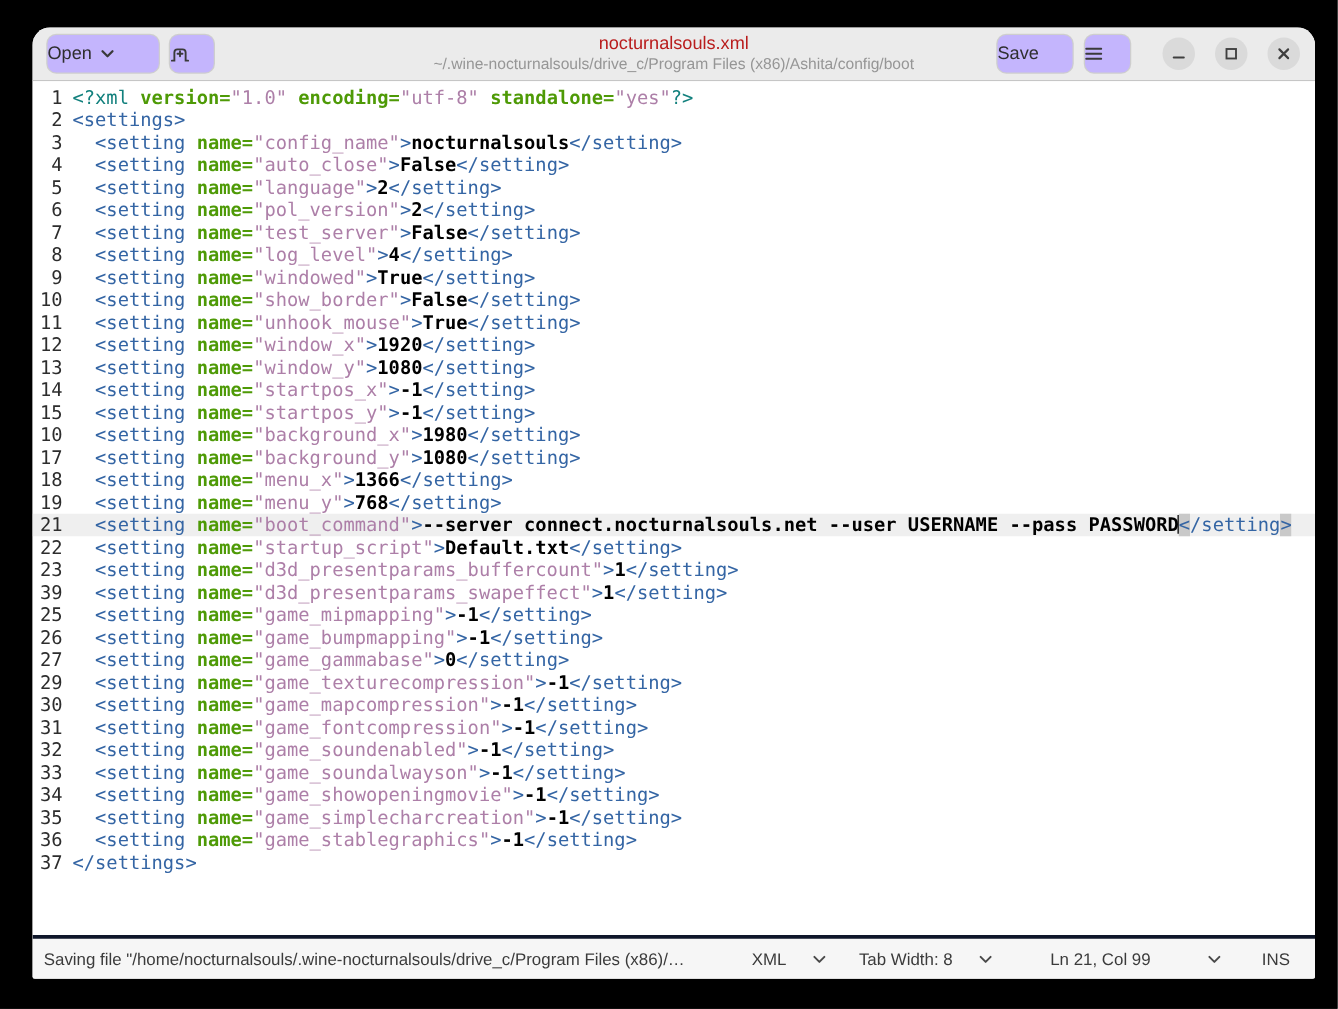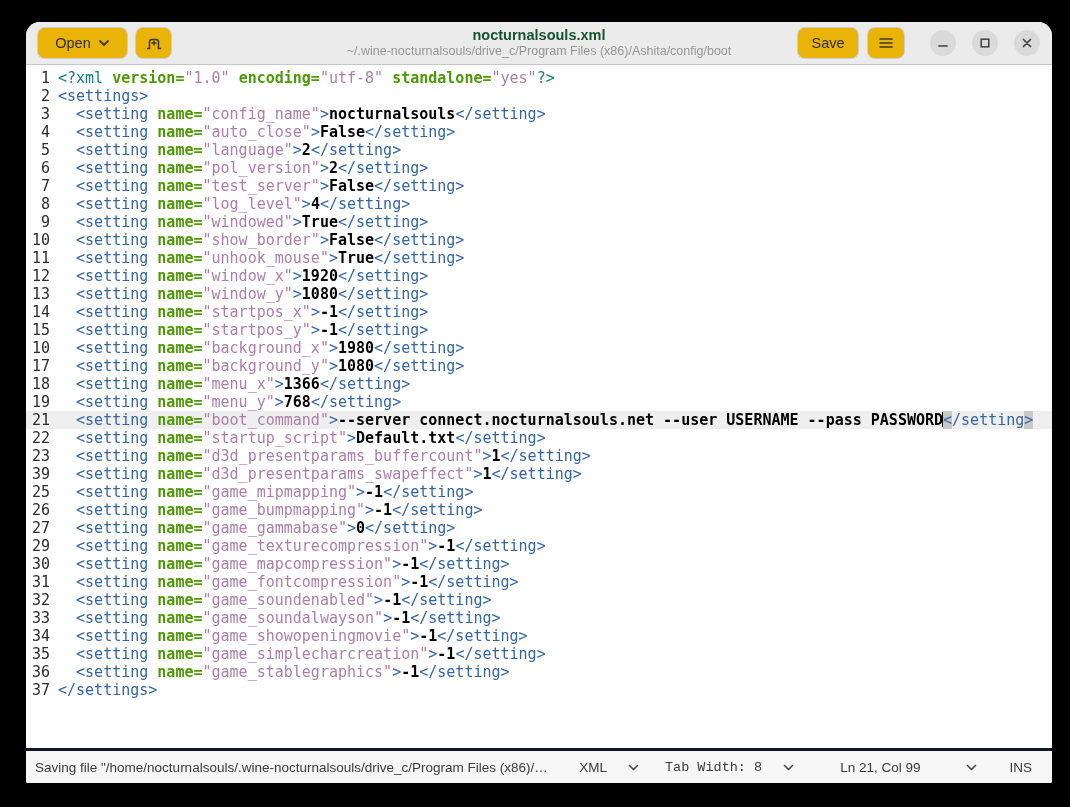--- a/index.html
+++ b/index.html
@@ -13,41 +13,41 @@
   }
   
   .headerbar{
     position:relative; height:43px; flex:0 0 43px; background:#ebebeb;
     border-bottom:1px solid #c6c6c6; display:flex; align-items:center;
     padding:0 12px;
   }
   .hb-left{ display:flex; align-items:center; gap:9px; }
   .hb-right{ margin-left:auto; display:flex; align-items:center; }
   .btn{
-    height:30px; background:#eab308; border:none; border-radius:7px;
+    height:30px; background:#c4b5fd; border:none; border-radius:7px;
     box-shadow:0 0 0 1px rgba(0,0,0,.12);
     font-family:"Liberation Sans",sans-serif; font-size:14.5px; color:#2e2e2e;
-    display:inline-flex; align-items:center; justify-content:center; gap:7px;
+    display:inline-flex; align-items:center; gap:7px;
     cursor:pointer;
   }
   .open-btn{ width:89px; }
   .newtab-btn{ width:35px; }
   .save-btn{ width:60px; }
   .menu-btn{ width:36px; margin-left:10px; }
   .circle-btn{
     width:26px; height:26px; border-radius:50%; border:none; background:#dadada;
     display:inline-flex; align-items:center; justify-content:center; cursor:pointer;
   }
   .circle-btn + .circle-btn{ margin-left:16px; }
   .menu-btn + .circle-btn{ margin-left:26px; }
   .hb-center{
     position:absolute; left:50%; top:50%; transform:translate(-50%,-50%);
     text-align:center; white-space:nowrap;
   }
-  .title{ font-size:14.5px; font-weight:bold; color:#14532d; line-height:17px;}
+  .title{ font-size:14.5px; font-weight:normal; color:#b91c1c; line-height:17px;}
   .subtitle{ font-size:12.5px; color:#969696; line-height:15px;}
   svg.icon{ display:block; }
   
   .editor{
     flex:1 1 auto; background:#fff; overflow:hidden; position:relative;
     padding-top:4px; cursor:text;
     font-family:"DejaVu Sans Mono","Liberation Mono",monospace;
     font-size:15px; line-height:18px;
   }
   .line{ height:18px; white-space:pre; display:flex; }
@@ -72,21 +72,21 @@
   .statusbar{
     flex:0 0 35px; background:#f6f6f6; border-top:3px solid #0f172a;
     display:flex; align-items:center; padding:0 20px 0 9px;
     font-size:13.5px; color:#3b3b3b; white-space:nowrap;
   }
   .sb-right{ margin-left:auto; display:flex; align-items:center; }
   .sb-item{
     background:none; border:none; font:inherit; color:inherit; cursor:pointer;
     display:inline-flex; align-items:center; gap:21px; padding:4px 6px; border-radius:5px;
   }
-  .sb-gap1{ margin-left:14px;font-family:Liberation Mono, monospace; }
+  .sb-gap1{ margin-left:14px; }
   .sb-gap2{ margin-left:34px; }
   .sb-ins{ margin-left:26px; }
 </style>
 </head>
 <body>
 
 <div class="window">
 
   <div class="headerbar">
     <div class="hb-left">

